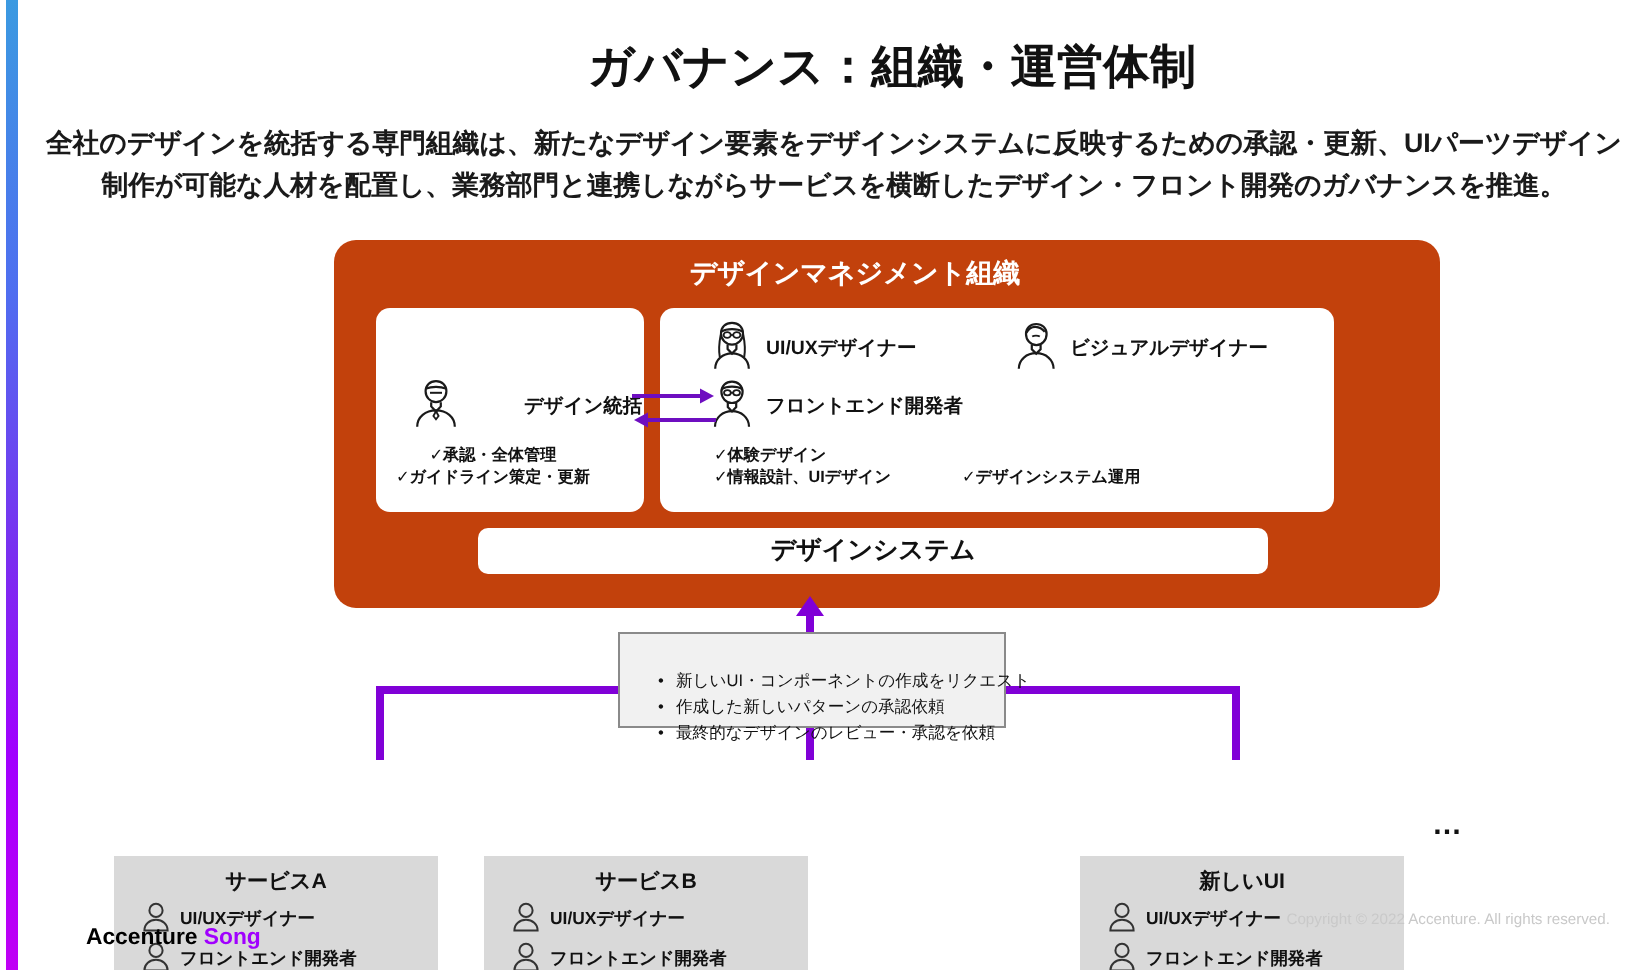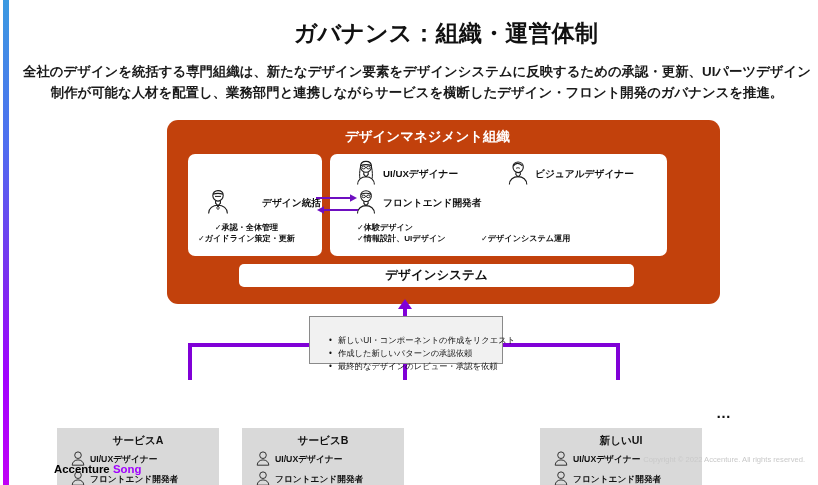--- a/index.html
+++ b/index.html
@@ -170,21 +170,21 @@
   .ellipsis {
     position: absolute;
     left: 716px; top: 404px;
     font-size: 15px; font-weight: bold; color: #111111;
     letter-spacing: 1px;
   }
 
   
   .brand {
     position: absolute;
-    left: 54px; top: 463px;
+    left: 43px; top: 463px;
     font-size: 11.4px;
     font-weight: bold;
   }
   .brand .acc { color: #000000; }
   .brand .song { color: #a100ff; }
   .copyright {
     position: absolute;
     right: 13px; top: 455px;
     font-size: 7.6px;
     color: #c9c9c9;

